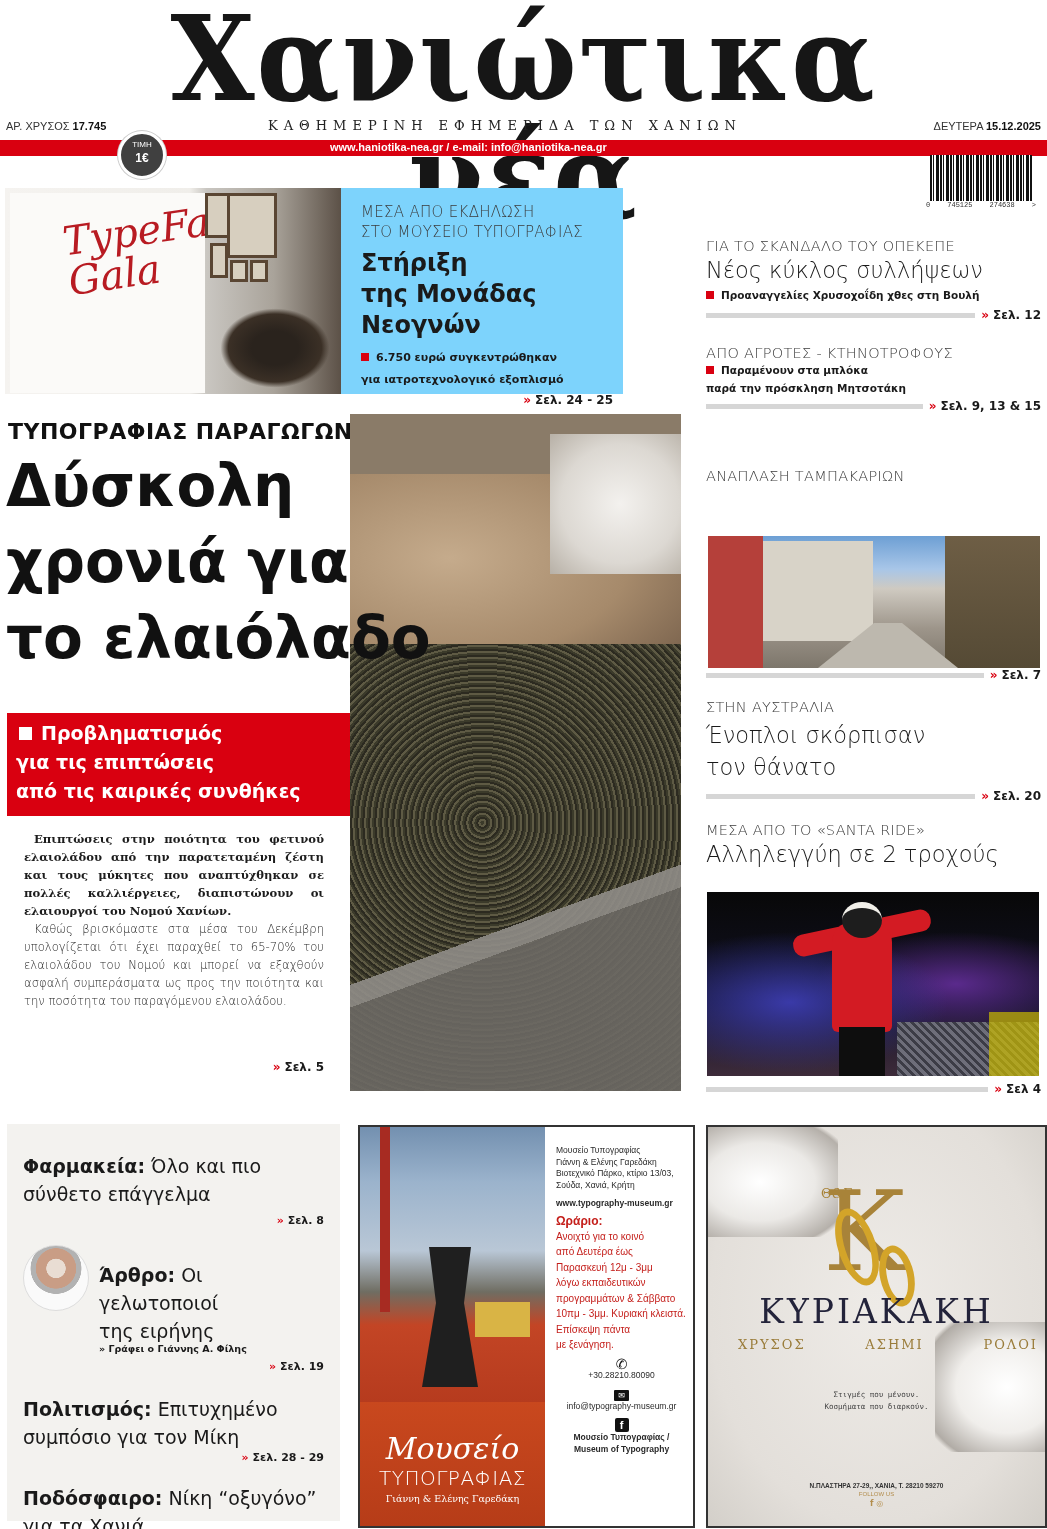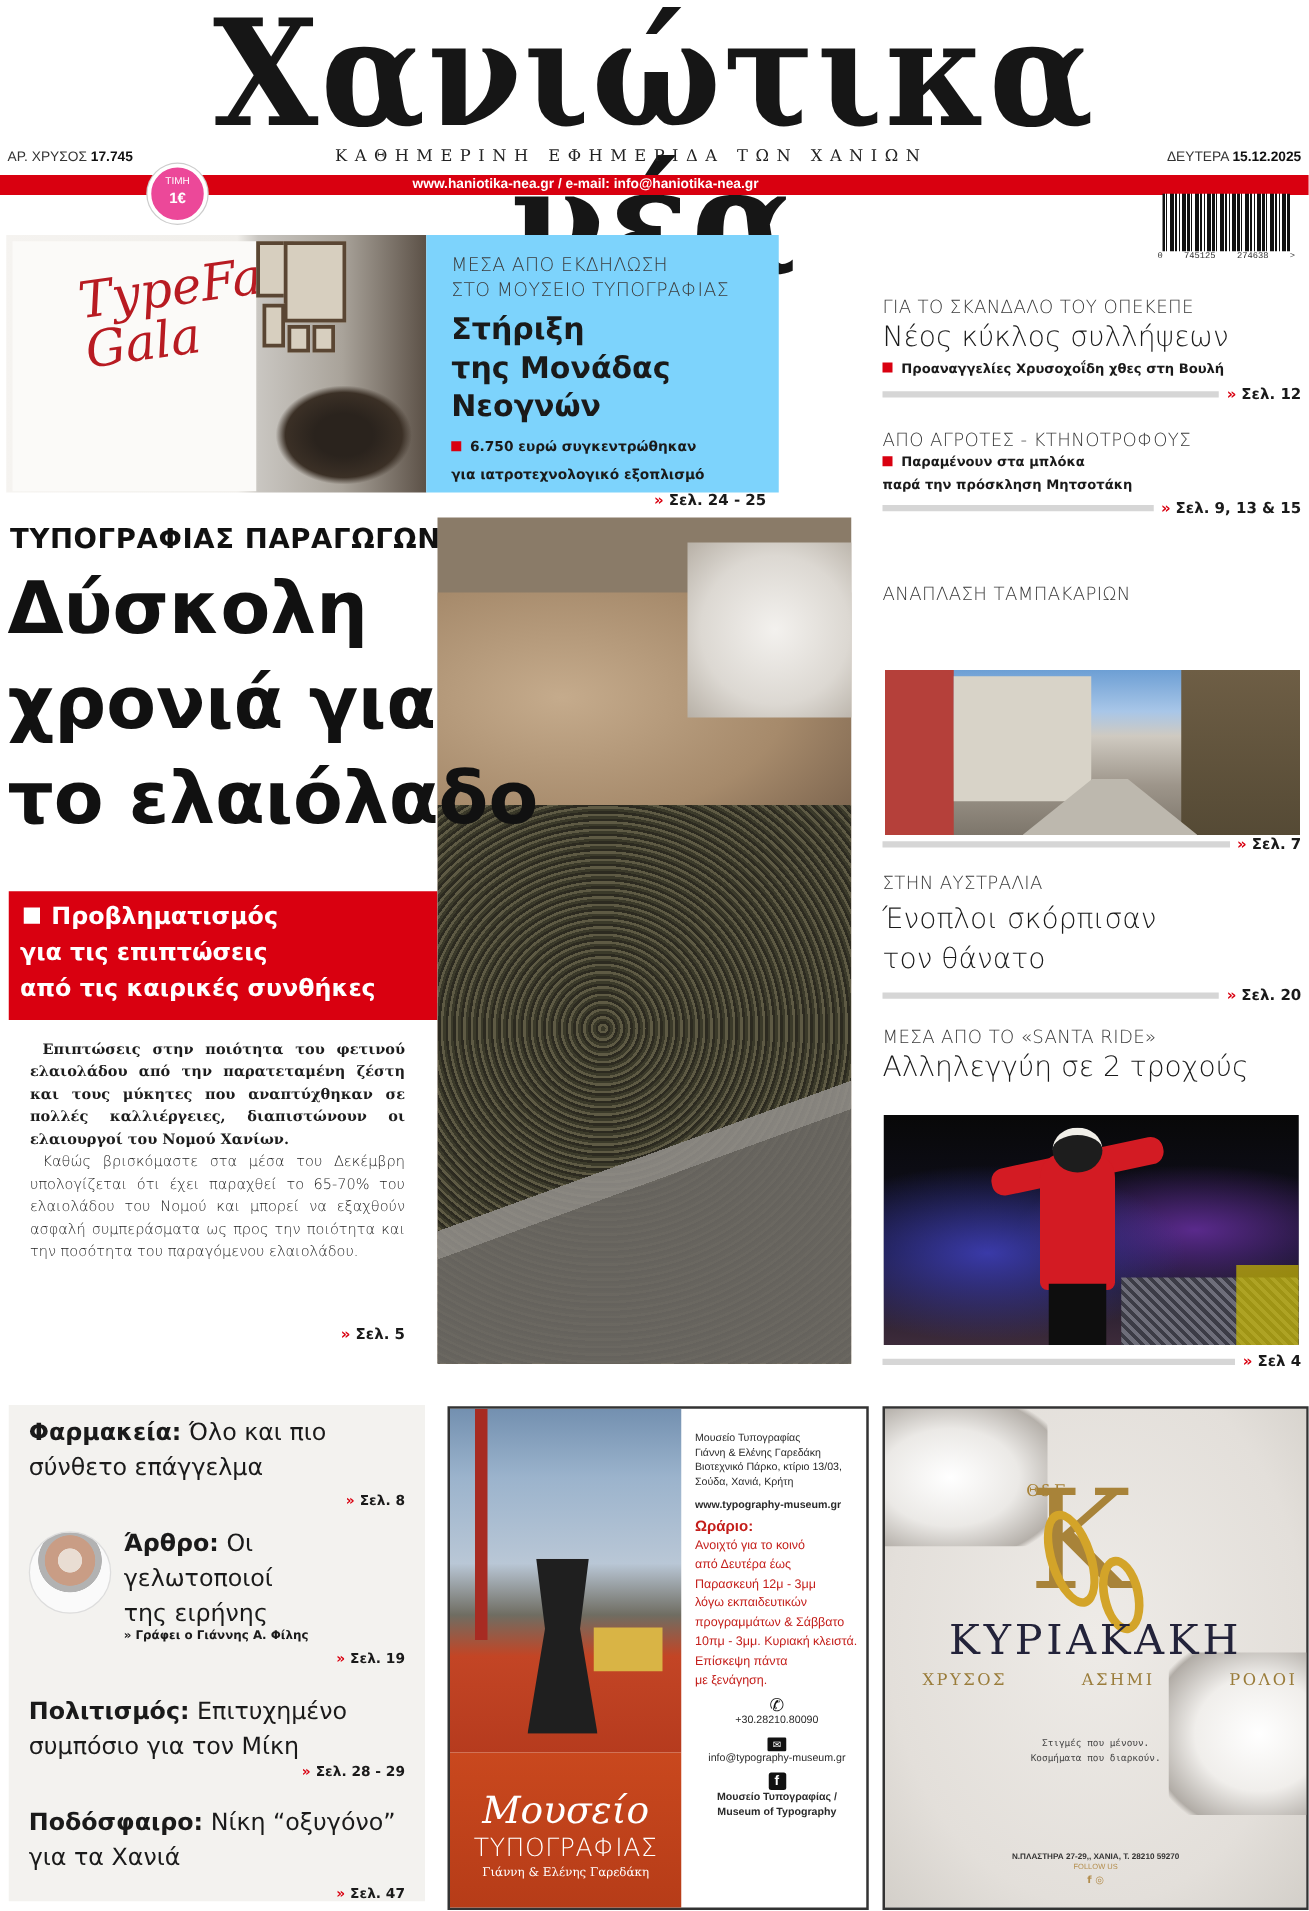--- a/index.html
+++ b/index.html
@@ -8,21 +8,21 @@
   .abs { position: absolute; }
 
   
   .masthead-title { left: 0; top: 0; width: 1047px; text-align: center; font-family: "DejaVu Serif", serif; font-weight: bold; font-size: 118px; line-height: 118px; letter-spacing: 2px; color: #161616; transform: scaleX(0.92); transform-origin: center top; }
   .issue { left: 6px; top: 120px; font-size: 11px; color: #333; font-family: "Liberation Sans", sans-serif; }
   .issue b, .date b { font-weight: bold; color: #111; }
   .tagline { left: 268px; top: 118px; font-family: "DejaVu Serif", serif; font-size: 13px; letter-spacing: 6px; color: #222; }
   .date { right: 6px; top: 120px; font-size: 11px; color: #333; font-family: "Liberation Sans", sans-serif; }
   .redbar { left: 0; top: 140px; width: 1047px; height: 16px; background: #d90010; }
   .redbar-url { left: 330px; top: 141px; font-size: 11px; font-weight: bold; color: #fff; font-family: "Liberation Sans", sans-serif; }
-  .price { left: 118px; top: 131px; width: 48px; height: 48px; border-radius: 50%; background: #ec4899; border: 3px solid #fff; box-shadow: 0 0 0 1px #ccc; color: #fff; text-align: center; font-family: "Liberation Sans", sans-serif; }
+  .price { left: 118px; top: 131px; width: 48px; height: 48px; border-radius: 50%; background: #404040; border: 3px solid #fff; box-shadow: 0 0 0 1px #ccc; color: #fff; text-align: center; font-family: "Liberation Sans", sans-serif; }
   .price .lbl { font-size: 8px; margin-top: 6px; display: block; }
   .price .val { font-size: 12px; font-weight: bold; display: block; margin-top: 2px; }
   .barcode { left: 922px; top: 155px; width: 118px; height: 60px; }
   .barcode .bars { height: 46px; background: repeating-linear-gradient(90deg, #111 0 2px, #fff 2px 3px, #111 3px 4px, #fff 4px 6px, #111 6px 9px, #fff 9px 10px); margin: 0 8px; }
   .barcode .num { font-size: 7px; color: #333; display: flex; justify-content: space-between; padding: 0 4px; font-family: "Liberation Mono", monospace; }
 
   
   .gala-photo { left: 5px; top: 188px; width: 336px; height: 206px; background: linear-gradient(90deg, #f5f3f0 0%, #f0eeea 55%, #c9c6c1 60%, #a9a39a 80%, #5c5147 100%); overflow: hidden; }
   .gala-photo .banner { position: absolute; left: 5px; top: 5px; width: 195px; height: 200px; background: #fbfaf8; }
   .gala-photo .gtext { position: absolute; left: 60px; top: 20px; font-family: "DejaVu Serif", serif; font-style: italic; color: #b81b22; font-size: 40px; line-height: 40px; transform: rotate(-8deg); }
@@ -67,21 +67,21 @@
   .photo-santa .santa { position: absolute; left: 125px; top: 30px; width: 60px; height: 110px; background: #d31b23; border-radius: 20px 20px 6px 6px; }
   .photo-santa .arms { position: absolute; left: 85px; top: 30px; width: 140px; height: 22px; background: #d31b23; transform: rotate(-12deg); border-radius: 10px; }
   .photo-santa .legs { position: absolute; left: 132px; top: 135px; width: 46px; height: 50px; background: #0e0e0e; }
   .photo-santa .helmet { position: absolute; left: 135px; top: 10px; width: 40px; height: 36px; background: #1d1d1d; border-radius: 50%; border-top: 6px solid #f1efe9; }
   .photo-santa .road { position: absolute; left: 190px; top: 130px; width: 150px; height: 60px; background: repeating-linear-gradient(45deg, #6e6e7a 0 3px, #3c3c46 3px 6px); }
   .photo-santa .yellow { position: absolute; right: 0; top: 120px; width: 50px; height: 64px; background: #c9b900; opacity: 0.7; }
 
   
   .bl-box { left: 7px; top: 1124px; width: 333px; height: 397px; background: #f3f2ef; padding: 8px 16px 0 16px; }
   .bl-item { margin-bottom: 0; }
-  .bl-title { font-size: 19px; line-height: 28px; color: #1a1a1a; font-weight: normal; }
+  .bl-title { font-size: 19px; line-height: 28px; color: #1a1a1a; font-weight: normal; margin-top: 20px; }
   .bl-title .cat { font-weight: bold; }
   .bl-ref { font-size: 11px; }
   .avatar { width: 66px; height: 66px; border-radius: 50%; background: radial-gradient(circle at 50% 35%, #e9ddd3 0 18%, #c99d85 19% 38%, #b2b2b2 39% 48%, #fafafa 49% 100%); border: 1px solid #ddd; }
   .byline { font-size: 9.5px; font-weight: bold; margin-top: -2px; }
 
   
   .museum-ad { left: 358px; top: 1125px; width: 337px; height: 403px; border: 2px solid #333; background: #fff; overflow: hidden; }
   .museum-photo { position: absolute; left: 0; top: 0; width: 185px; height: 275px; background: linear-gradient(180deg, #7390b0 0%, #9bb3cc 20%, #b9c7d6 45%, #6f6d62 60%, #c34525 72%, #b63b1e 100%); }
   .museum-photo .beam { position: absolute; left: 20px; top: 0; width: 10px; height: 185px; background: #a72b22; }
   .museum-photo .press { position: absolute; left: 55px; top: 120px; width: 70px; height: 140px; background: #1f1f1f; clip-path: polygon(20% 0, 80% 0, 70% 40%, 90% 100%, 10% 100%, 30% 40%); }

